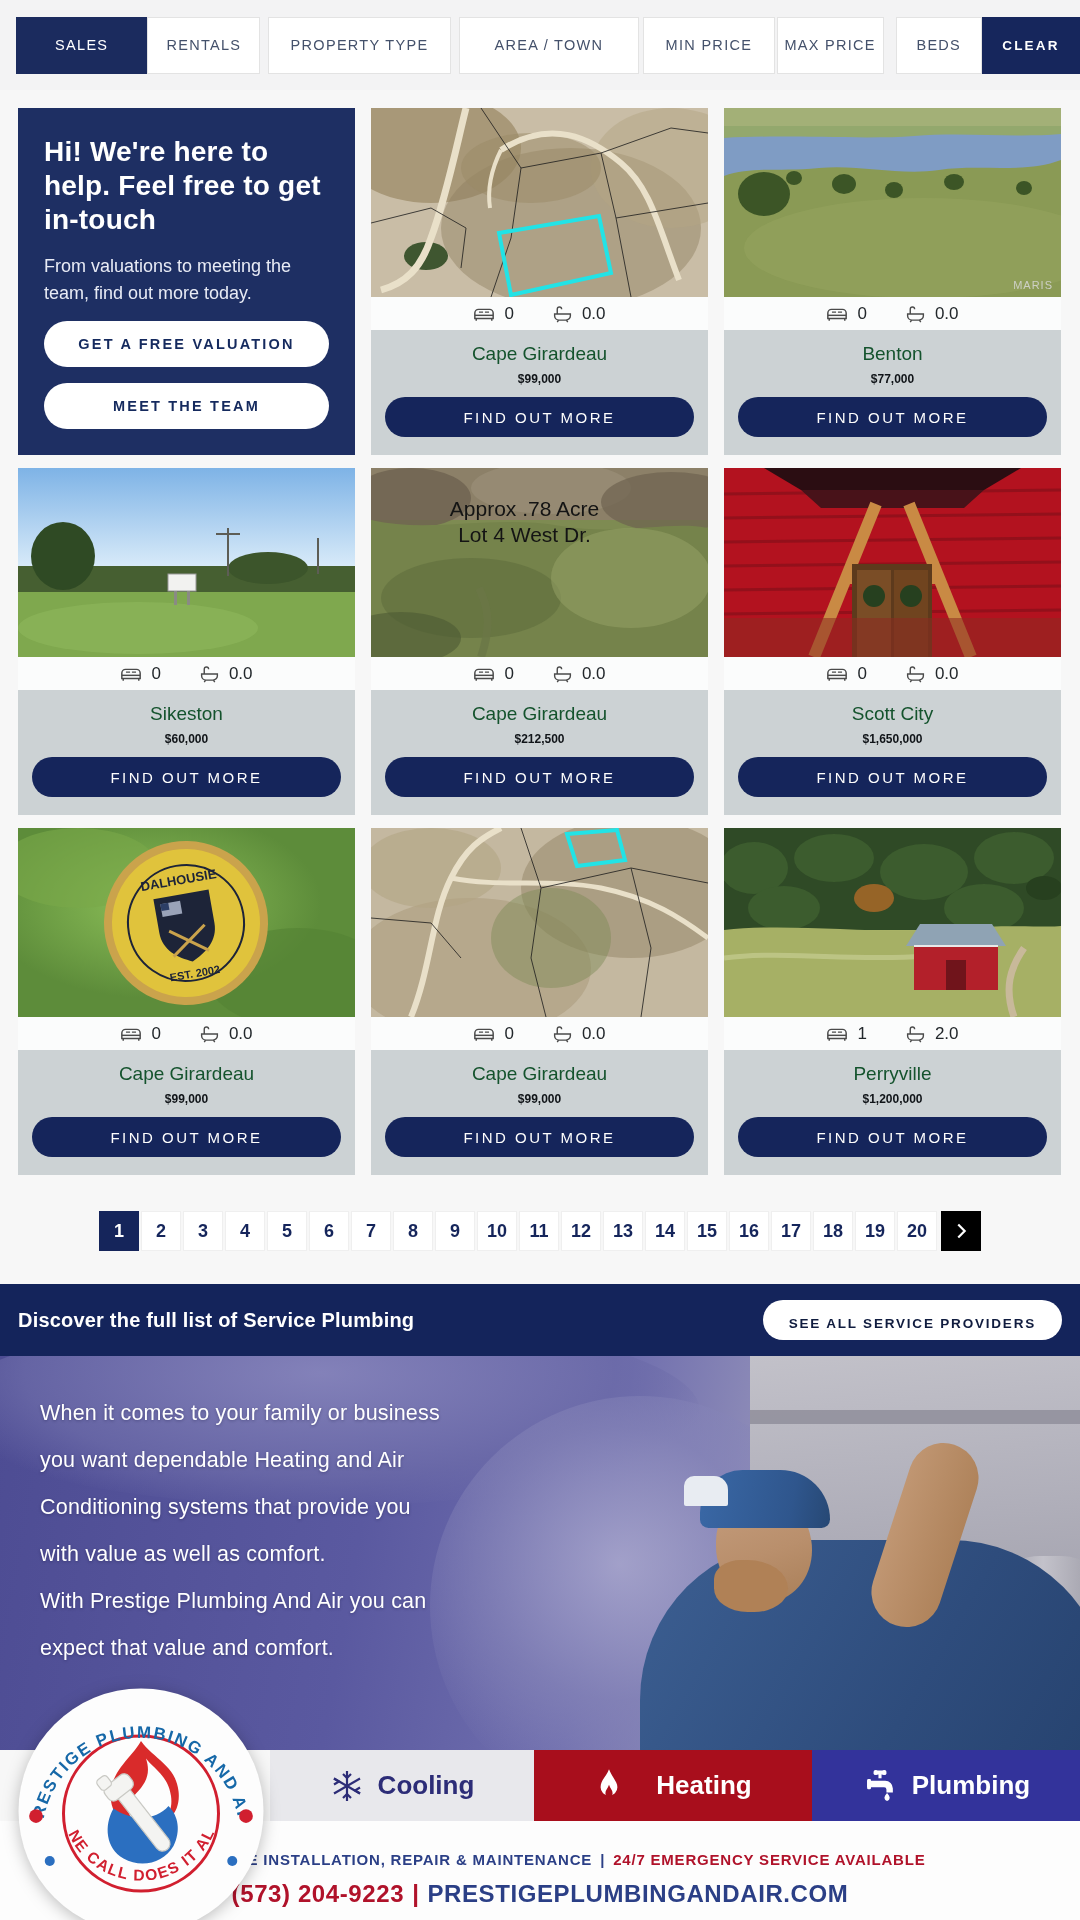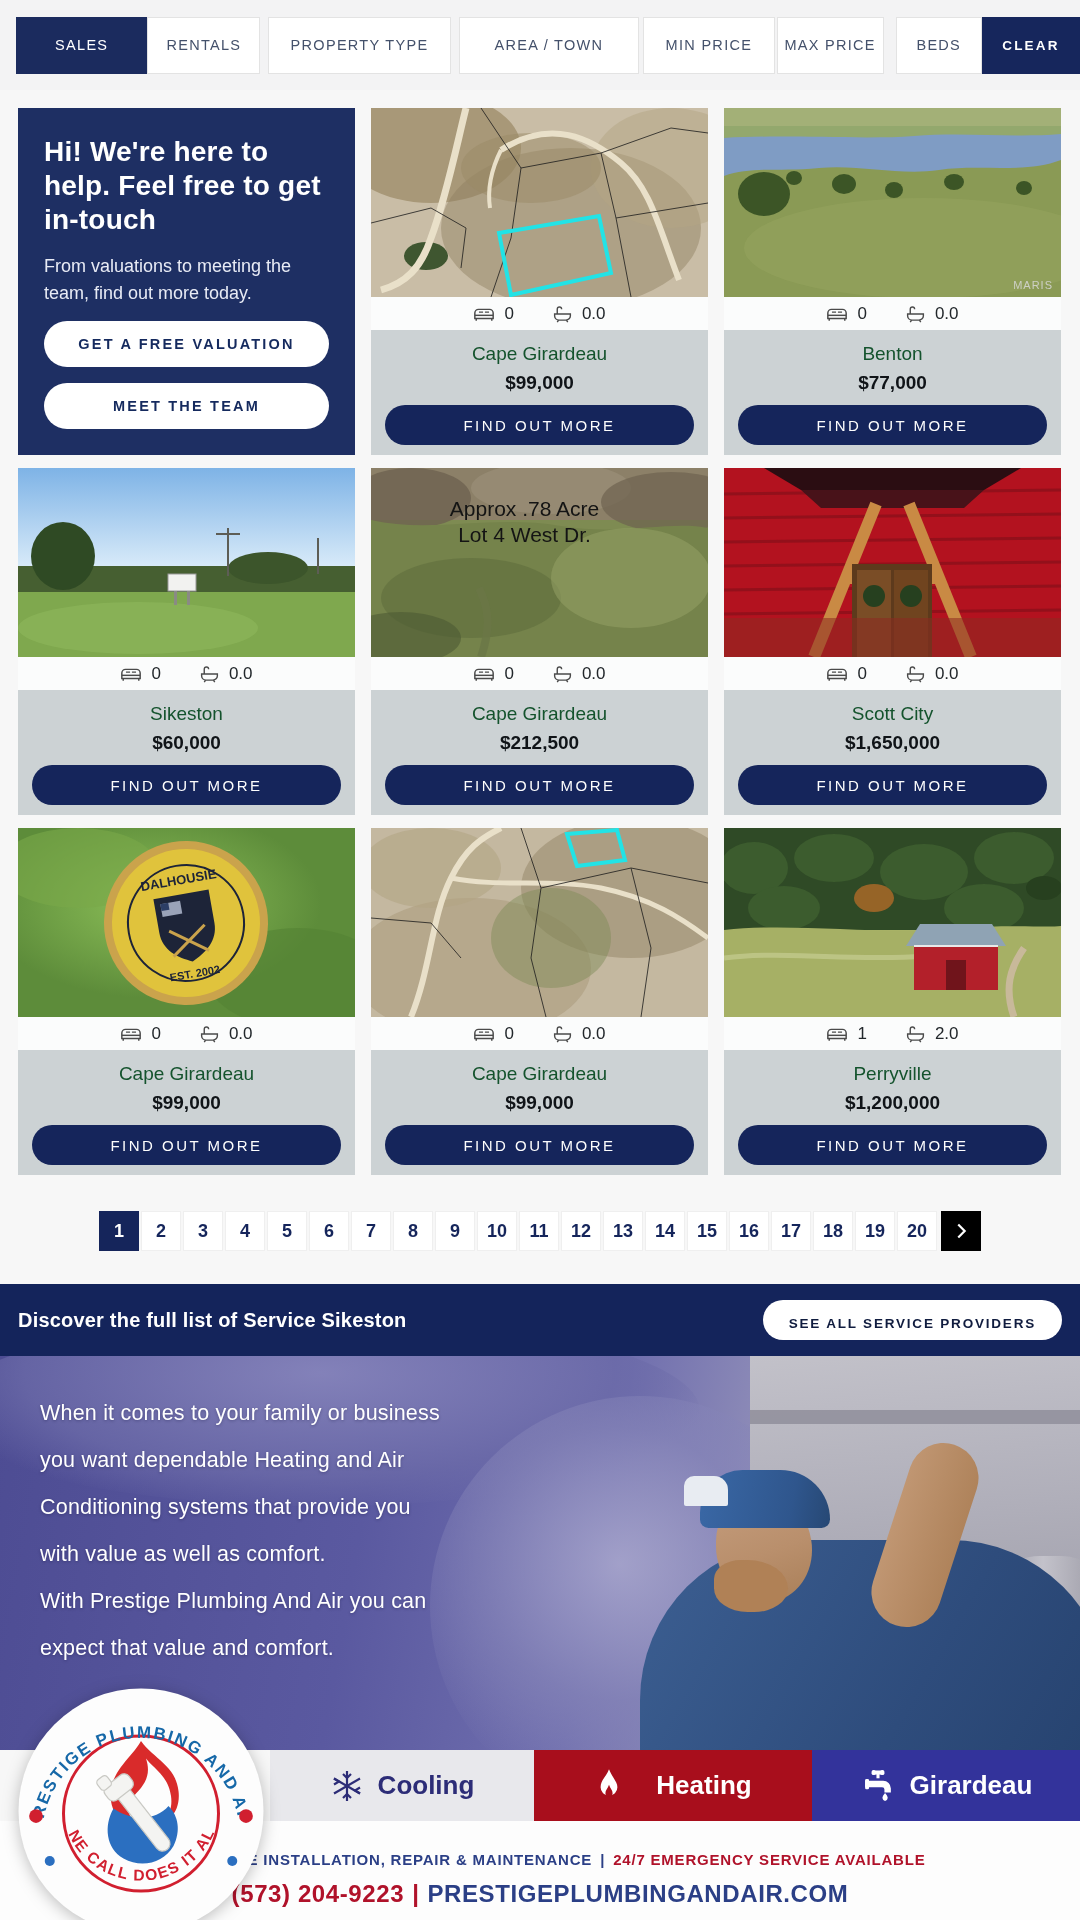--- a/index.html
+++ b/index.html
@@ -26,21 +26,21 @@
   .pill { display:flex; align-items:center; justify-content:center; background:#fff; color:#152a5e; font-weight:bold;
           height:46px; border-radius:24px; font-size:14.5px; letter-spacing:2.2px; margin-top:16px; cursor:pointer; border:none; width:100%; }
 
   .ph { position:relative; width:337px; height:189px; overflow:hidden; }
   .ph svg { display:block; width:337px; height:189px; }
   .stats { height:33px; background:#fbfcfc; display:flex; align-items:center; justify-content:center; gap:38px; }
   .stat  { display:flex; align-items:center; gap:9px; font-size:17px; color:#22272b; }
   .stat svg { display:block; }
   .info { padding:13px 14px 0 14px; text-align:center; }
   .loc   { font-size:19px; color:#14532d; }
-  .price { margin-top:7px; font-size:19px; font-weight:bold; color:#101418; }
+  .price { margin-top:7px; font-size:12px; font-weight:bold; color:#101418; }
   .fom { margin-top:11px; height:40px; width:100%; border:none; border-radius:20px; background:#15255b; color:#fdfdfd;
          font-size:15px; letter-spacing:2.5px; font-family:inherit; cursor:pointer; }
 
   .caption { position:absolute; top:28px; left:0; right:30px; text-align:center; color:#141414; font-size:21px; line-height:26px; }
   .watermark { position:absolute; right:8px; bottom:6px; color:#d8d8d8; opacity:.85; font-size:11px; letter-spacing:1px; }
 
   
   .pag-row { margin-top:36px; display:flex; justify-content:center; align-items:center; gap:2px; }
   .pages { display:flex; gap:2px; }
   .page-btn { width:40px; height:40px; background:#fff; border:1px solid #efefef; display:flex; align-items:center; justify-content:center;
@@ -534,21 +534,21 @@
         <button class="page-btn">20</button>
       </div>
     <button class="page-next">
       <svg width="22" height="22" viewBox="0 0 24 24" fill="none" stroke="#fff" stroke-width="2.4">
         <polyline points="9,5 16,12 9,19"></polyline>
       </svg>
     </button>
   </div>
 
   <div class="banner">
-    <div class="banner-text">Discover the full list of Service Sikeston</div>
+    <div class="banner-text">Discover the full list of Service Plumbing</div>
     <button class="banner-btn">SEE ALL SERVICE PROVIDERS</button>
   </div>
 
   <div class="ad-wrap">
     <div class="ad-photo">
       <div class="duct1"></div>
       <div class="duct2"></div>
       <div class="ceiling"></div>
       <div class="beam"></div>
       <div class="duct3"></div>
@@ -591,21 +591,21 @@
       <div class="cat cat-plumbing">
         <svg width="36" height="36" viewBox="0 0 28 28" fill="#fff">
           <rect x="11" y="2" width="6" height="3" rx="1.5"></rect>
           <rect x="9" y="1.5" width="3.5" height="4" rx="1.5"></rect>
           <rect x="15.5" y="1.5" width="3.5" height="4" rx="1.5"></rect>
           <rect x="12.8" y="4" width="2.4" height="4"></rect>
           <path d="M4,10 h14 a6,6 0 0 1 6,6 v3 h-5 v-2.2 a1.8,1.8 0 0 0 -1.8,-1.8 H4 z"></path>
           <rect x="4" y="8.5" width="3" height="8" rx="1"></rect>
           <path d="M21.5,23 c0,1.6 -1,2.6 -2,2.6 s-2,-1 -2,-2.6 c0,-1.4 2,-3.6 2,-3.6 s2,2.2 2,3.6 z"></path>
         </svg>
-        <span>Girardeau</span>
+        <span>Plumbing</span>
       </div>
     </div>
 
     <div class="ad-footer">
       <div class="svc-line">
         <span class="svc-navy">WE PROVIDE INSTALLATION, REPAIR &amp; MAINTENANCE</span><span class="svc-navy sep">|</span><span class="svc-red">24/7 EMERGENCY SERVICE AVAILABLE</span>
       </div>
       <div class="contact-line">
         <span class="svc-red">(573) 204-9223</span><span class="svc-red sep">|</span><span class="svc-navy">PRESTIGEPLUMBINGANDAIR.COM</span>
       </div>

